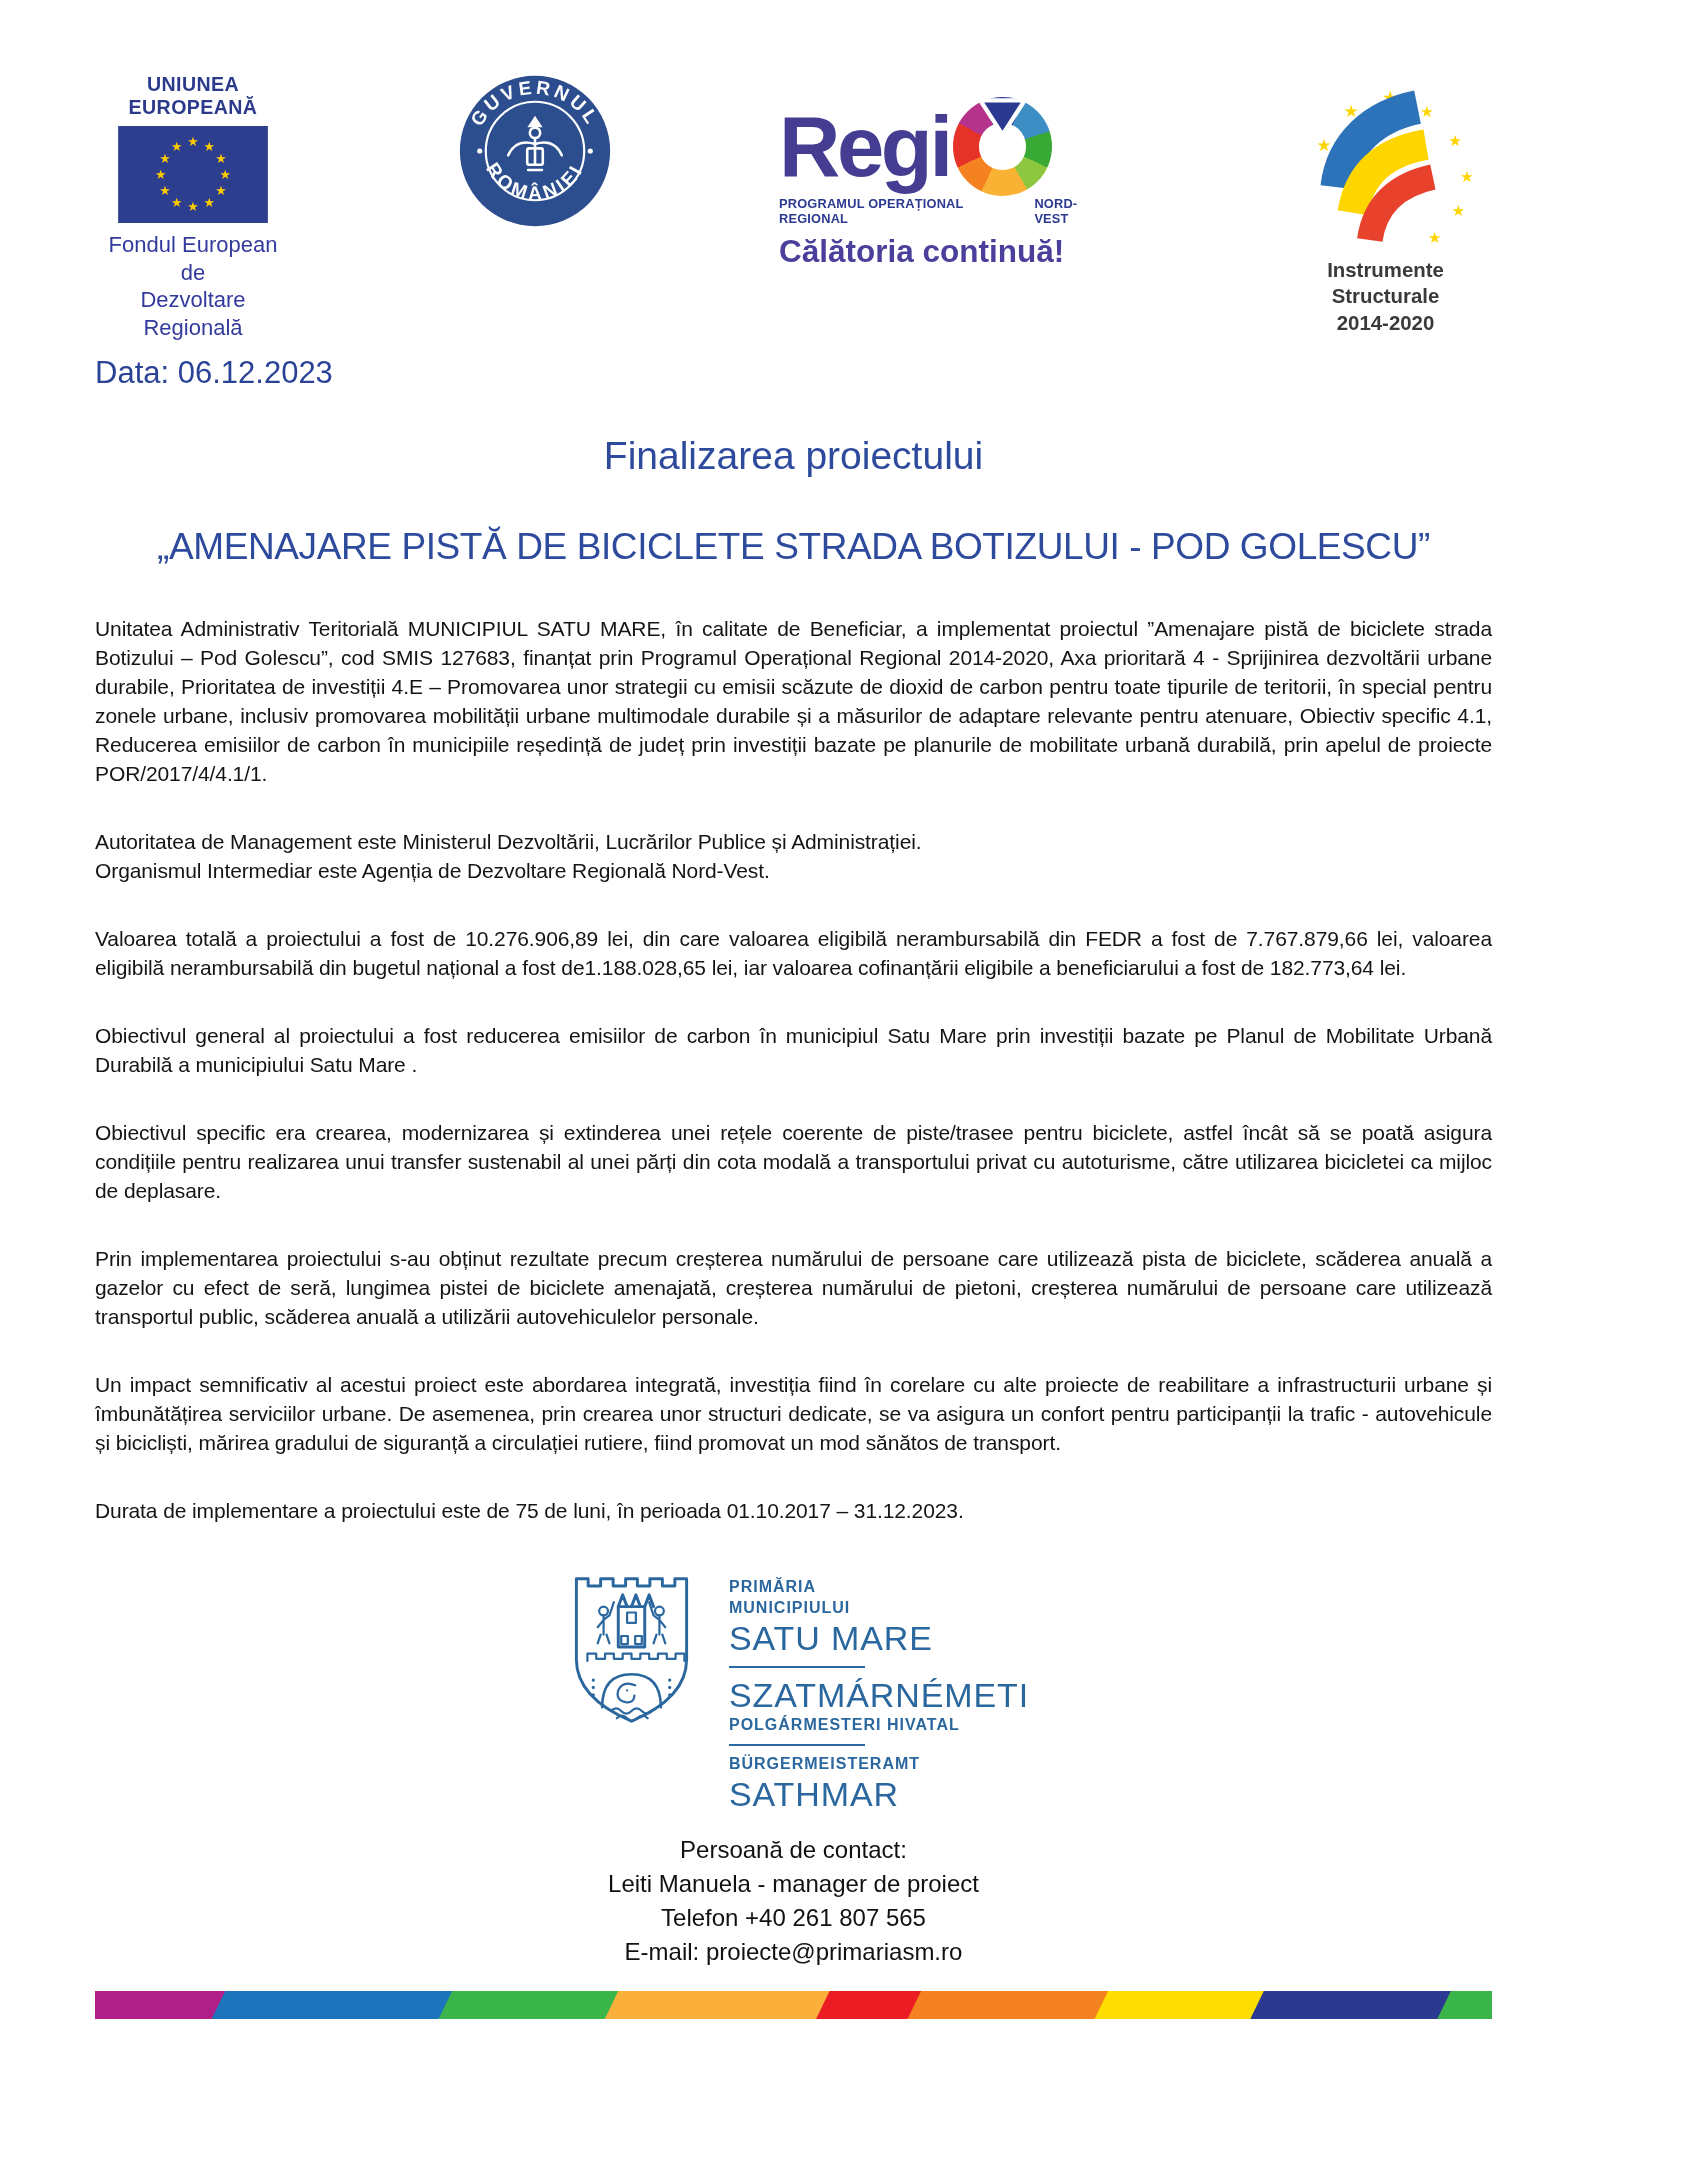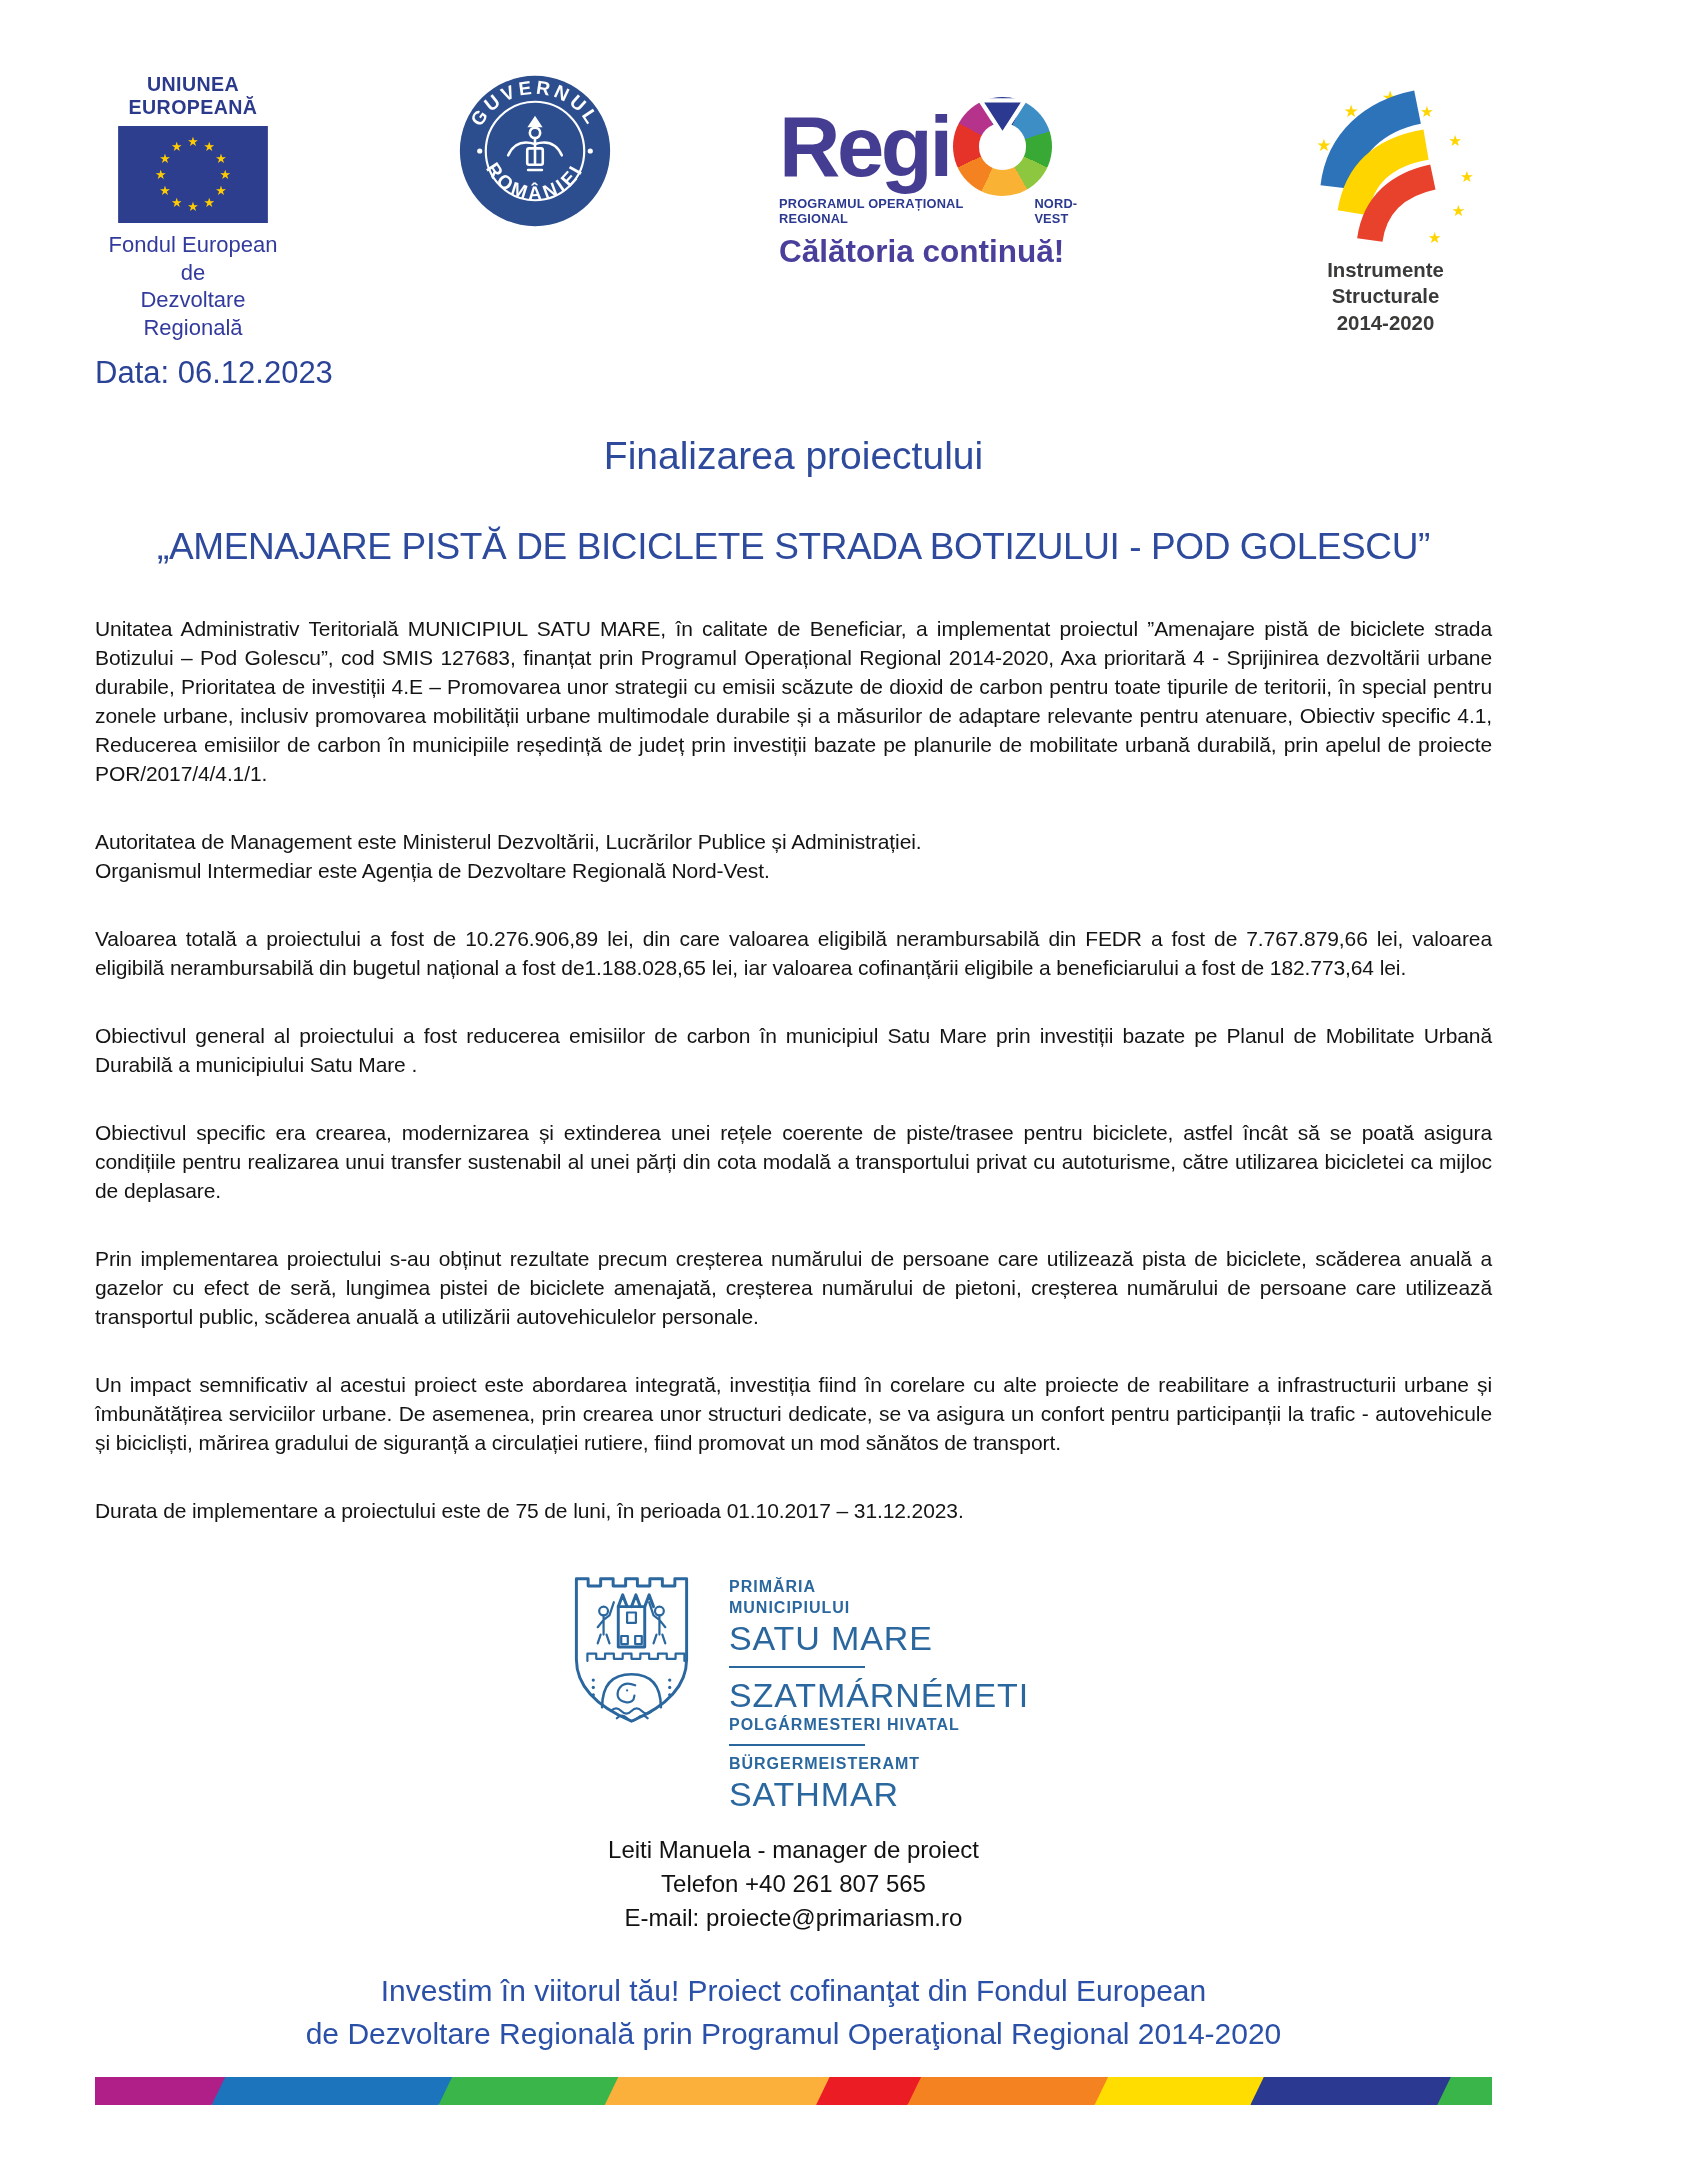--- a/index.html
+++ b/index.html
@@ -204,29 +204,26 @@
       <div class="c-rule"></div>
       <div class="c-big">SZATMÁRNÉMETI</div>
       <div class="c-small">POLGÁRMESTERI HIVATAL</div>
       <div class="c-rule"></div>
       <div class="c-small">BÜRGERMEISTERAMT</div>
       <div class="c-big">SATHMAR</div>
     </div>
   </section>
 
   <section class="contact">
+    <div>Persoană de contact:</div>
     <div>Leiti Manuela - manager de proiect</div>
     <div>Telefon +40 261 807 565</div>
     <div>E-mail: proiecte@primariasm.ro</div>
   </section>
 
-  <section class="invest">
-    <div>Investim în viitorul tău! Proiect cofinanţat din Fondul European</div>
-    <div>de Dezvoltare Regională prin Programul Operaţional Regional 2014-2020</div>
-  </section>
 
   <div class="rainbow">
       <div class="rainbow-seg" style="background: rgb(176, 30, 135); flex-grow: 150; z-index: 9;"></div>
       <div class="rainbow-seg" style="background: rgb(28, 117, 188); flex-grow: 277; z-index: 8;"></div>
       <div class="rainbow-seg" style="background: rgb(58, 181, 74); flex-grow: 207; z-index: 7;"></div>
       <div class="rainbow-seg" style="background: rgb(251, 176, 59); flex-grow: 259; z-index: 6;"></div>
       <div class="rainbow-seg" style="background: rgb(236, 28, 36); flex-grow: 121; z-index: 5;"></div>
       <div class="rainbow-seg" style="background: rgb(245, 130, 32); flex-grow: 231; z-index: 4;"></div>
       <div class="rainbow-seg" style="background: rgb(255, 221, 0); flex-grow: 195; z-index: 3;"></div>
       <div class="rainbow-seg" style="background: rgb(43, 57, 144); flex-grow: 231; z-index: 2;"></div>

